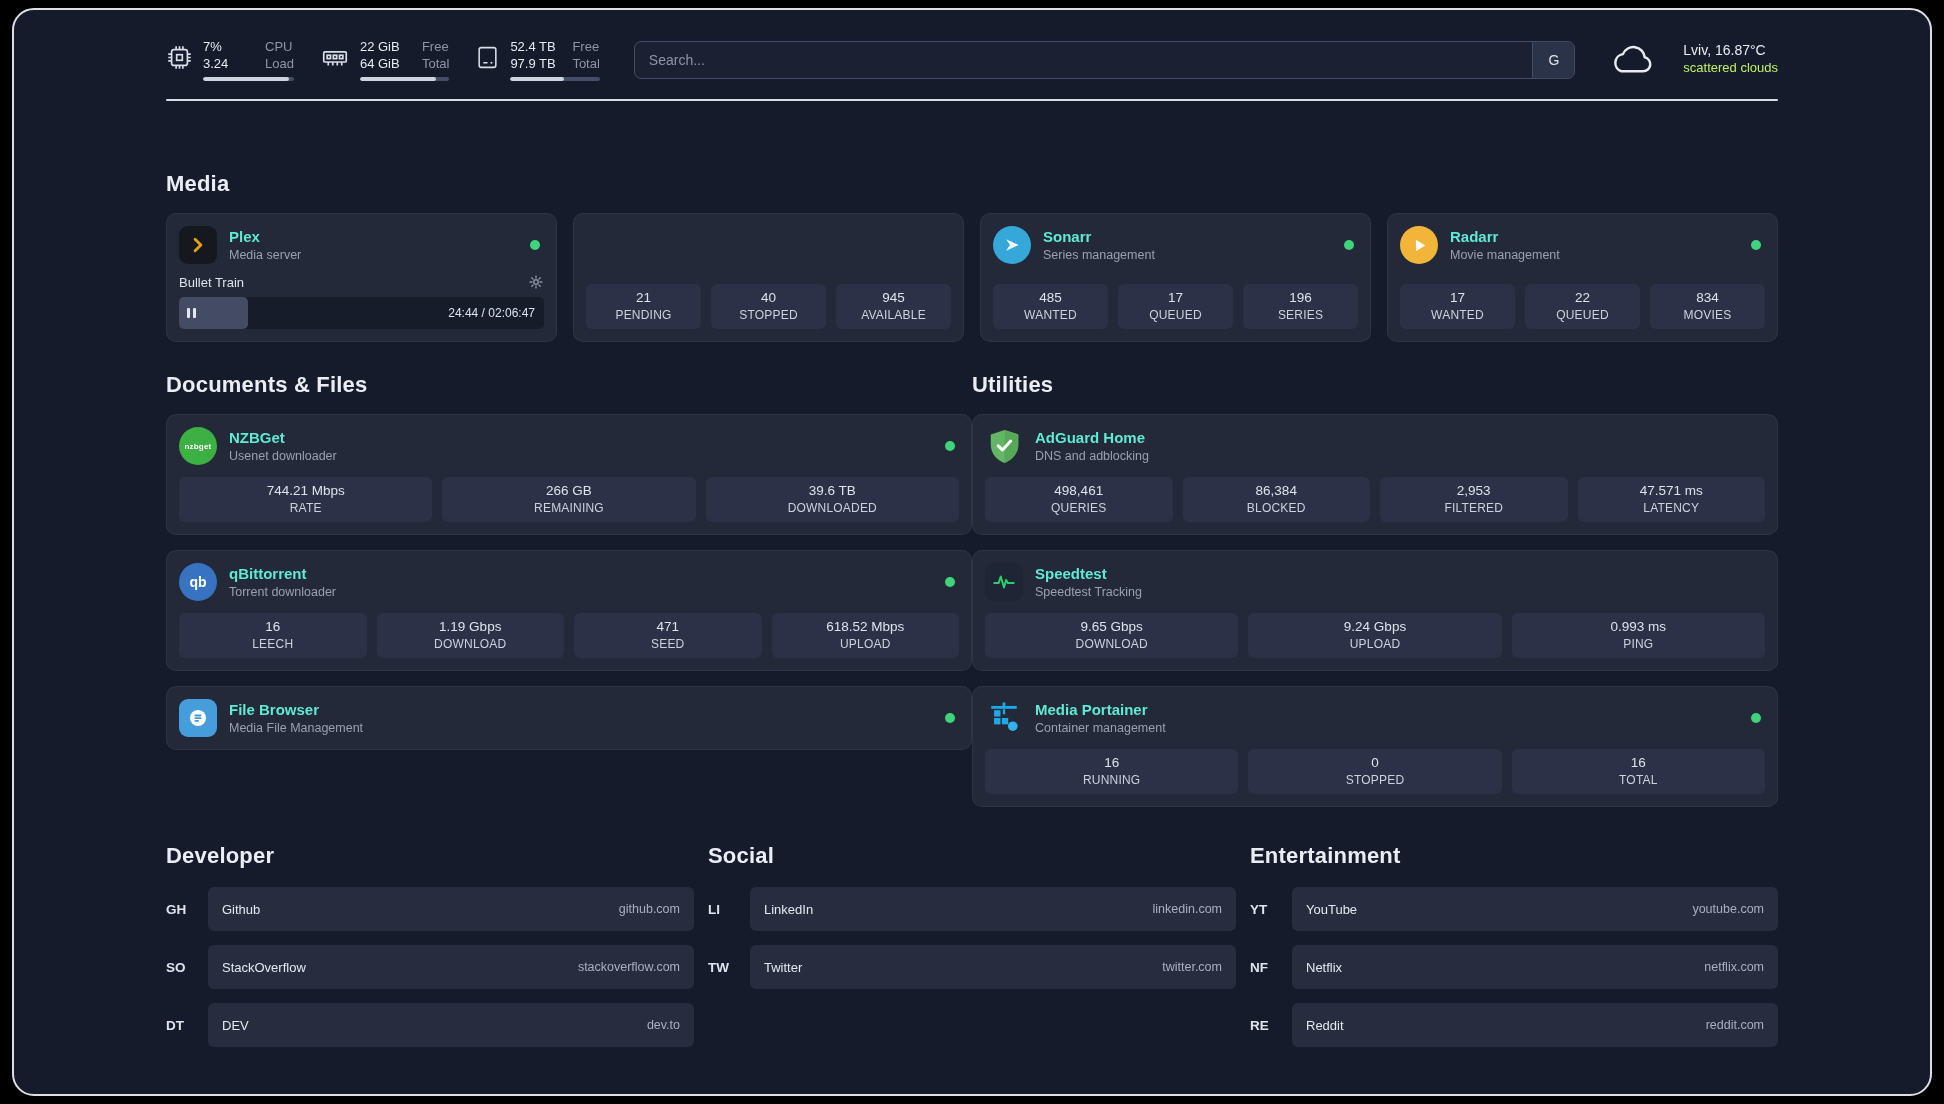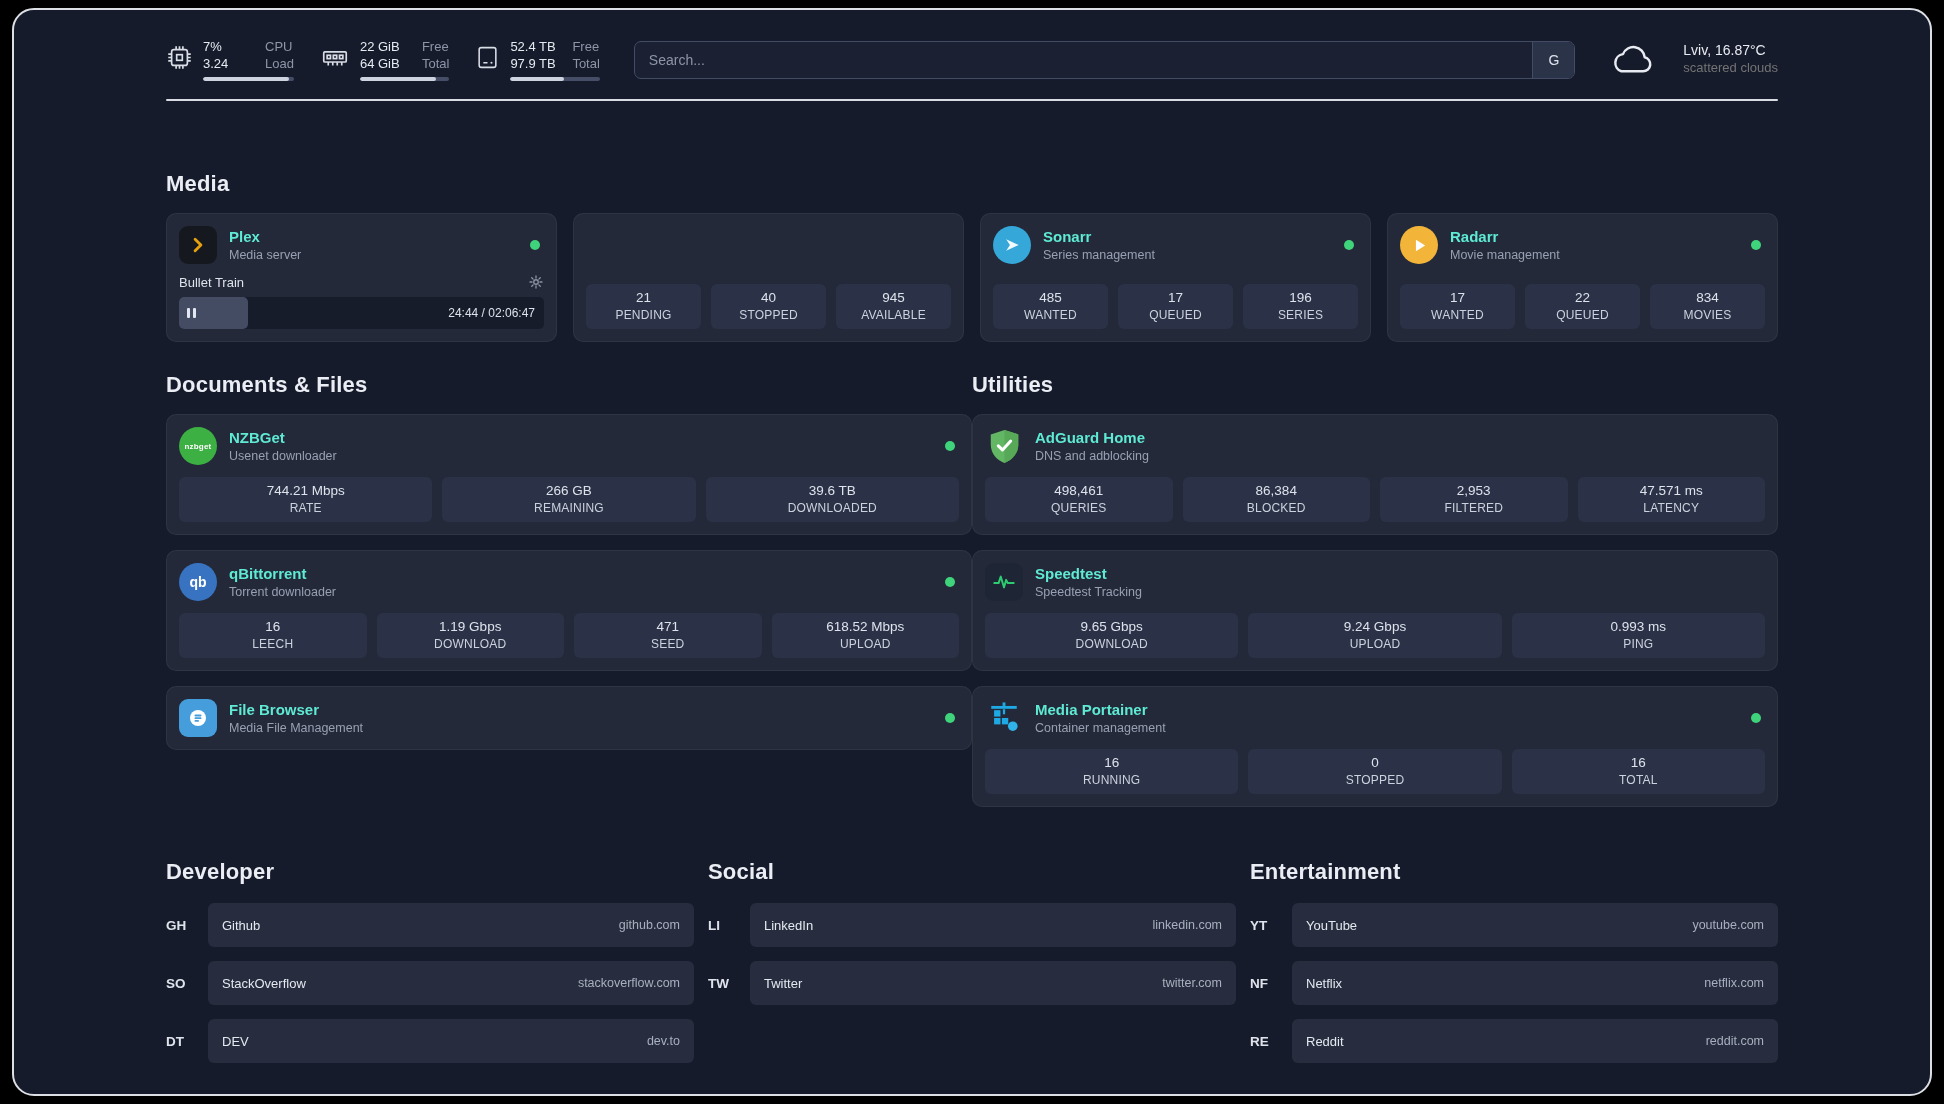--- a/index.html
+++ b/index.html
@@ -21,21 +21,21 @@
 
   .search{flex:1;margin:0 34px;position:relative;height:38px}
   .search input{width:100%;height:100%;background:#1b2133;border:1px solid #434c66;border-radius:7px;
                 color:#dbe0ea;padding:0 56px 0 14px;font-size:14px;font-family:inherit;outline:none}
   .search input::placeholder{color:#8d95a7}
   .g-btn{position:absolute;right:1px;top:1px;bottom:1px;width:42px;background:#2b3349;border:none;
          border-left:1px solid #434c66;border-radius:0 6px 6px 0;color:#dfe3ec;font-size:14px;cursor:pointer;
          font-family:inherit}
   .weather{display:flex;align-items:flex-start;gap:28px;flex:none}
   .w-loc{font-size:14px;color:#e8ebf2}
-  .w-cond{font-size:13px;color:#737373;margin-top:2px}
+  .w-cond{font-size:13px;color:#bef264;margin-top:2px}
 
   .divider{margin-top:18px;height:2px;background:#d8dbe1;border:none;border-radius:1px}
 
   
   .section-title{font-size:22px;font-weight:600;color:#eaedf3;letter-spacing:.2px}
   .media-section{margin-top:70px}
   .media-grid{margin-top:16px;display:grid;grid-template-columns:repeat(4,1fr);gap:16px}
   .two-col{margin-top:30px;display:grid;grid-template-columns:1fr 1fr;gap:0;align-items:start}
   .stack{margin-top:16px;display:flex;flex-direction:column;gap:15px}
 
@@ -62,21 +62,21 @@
   .player-top{display:flex;align-items:flex-end;justify-content:space-between}
   .track{font-size:13px;color:#dfe3ec}
   .gear{display:flex;cursor:pointer}
   .player-bar{margin-top:7px;height:32px;background:#171c2a;border-radius:5px;position:relative;cursor:pointer}
   .player-fill{position:absolute;left:0;top:0;bottom:0;background:#434c63;border-radius:5px}
   .pause{position:absolute;left:8px;top:50%;transform:translateY(-50%);display:flex;gap:3px;cursor:pointer}
   .pause i{display:block;width:3px;height:10px;background:#e3e7ef;border-radius:1px}
   .ptime{position:absolute;right:9px;top:50%;transform:translateY(-50%);font-size:12px;color:#dde2ec}
 
   
-  .links{margin-top:52px;display:grid;grid-template-columns:repeat(3,1fr);gap:14px;align-items:start}
+  .links{margin-top:36px;display:grid;grid-template-columns:repeat(3,1fr);gap:14px;align-items:start}
   .link-col .section-title{margin-bottom:18px}
   .link-row{display:flex;align-items:center;margin-bottom:14px}
   .link-abbr{width:42px;font-size:13.5px;font-weight:600;color:#dfe3ec;flex:none}
   .link-pill{flex:1;height:44px;display:flex;align-items:center;justify-content:space-between;
              background:#272d3e;border-radius:6px;padding:0 14px;text-decoration:none;cursor:pointer}
   .link-name{font-size:13px;color:#e4e8f0}
   .link-url{font-size:12.5px;color:#a8b0bf}
 </style>
 </head>
 <body>

